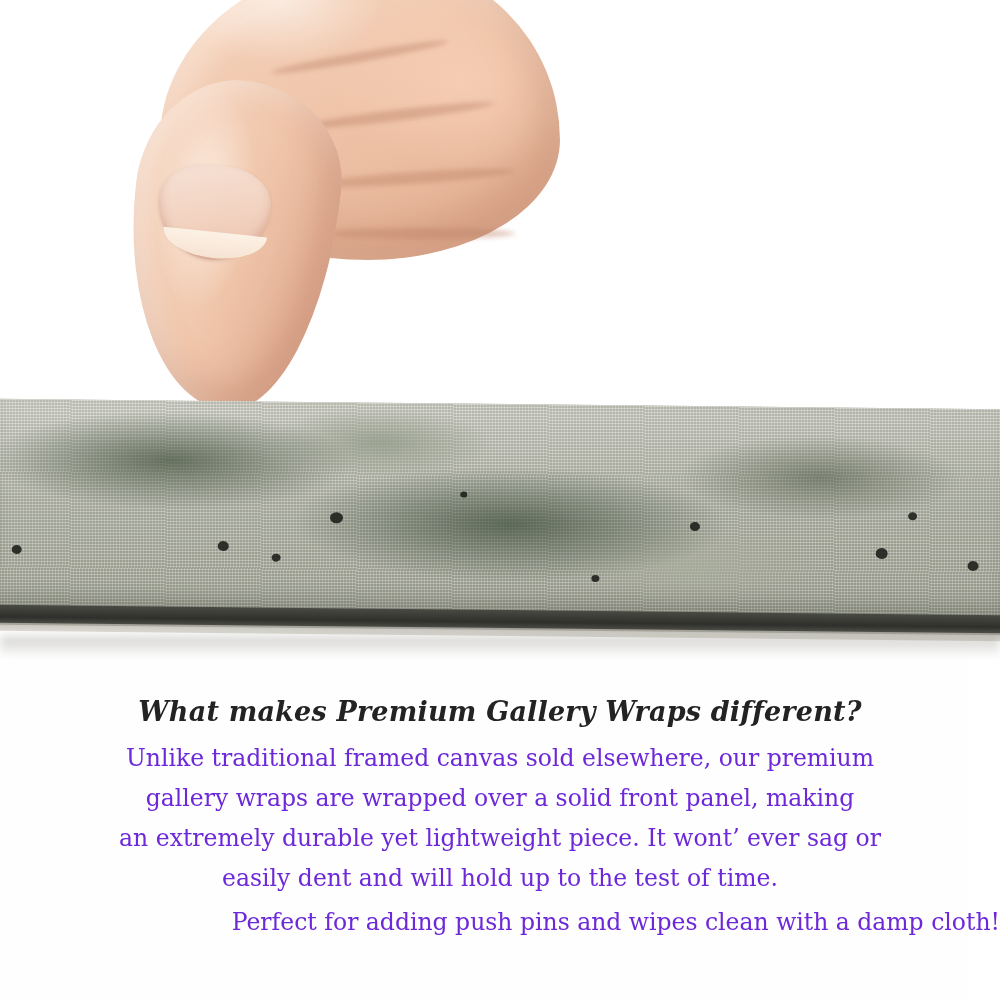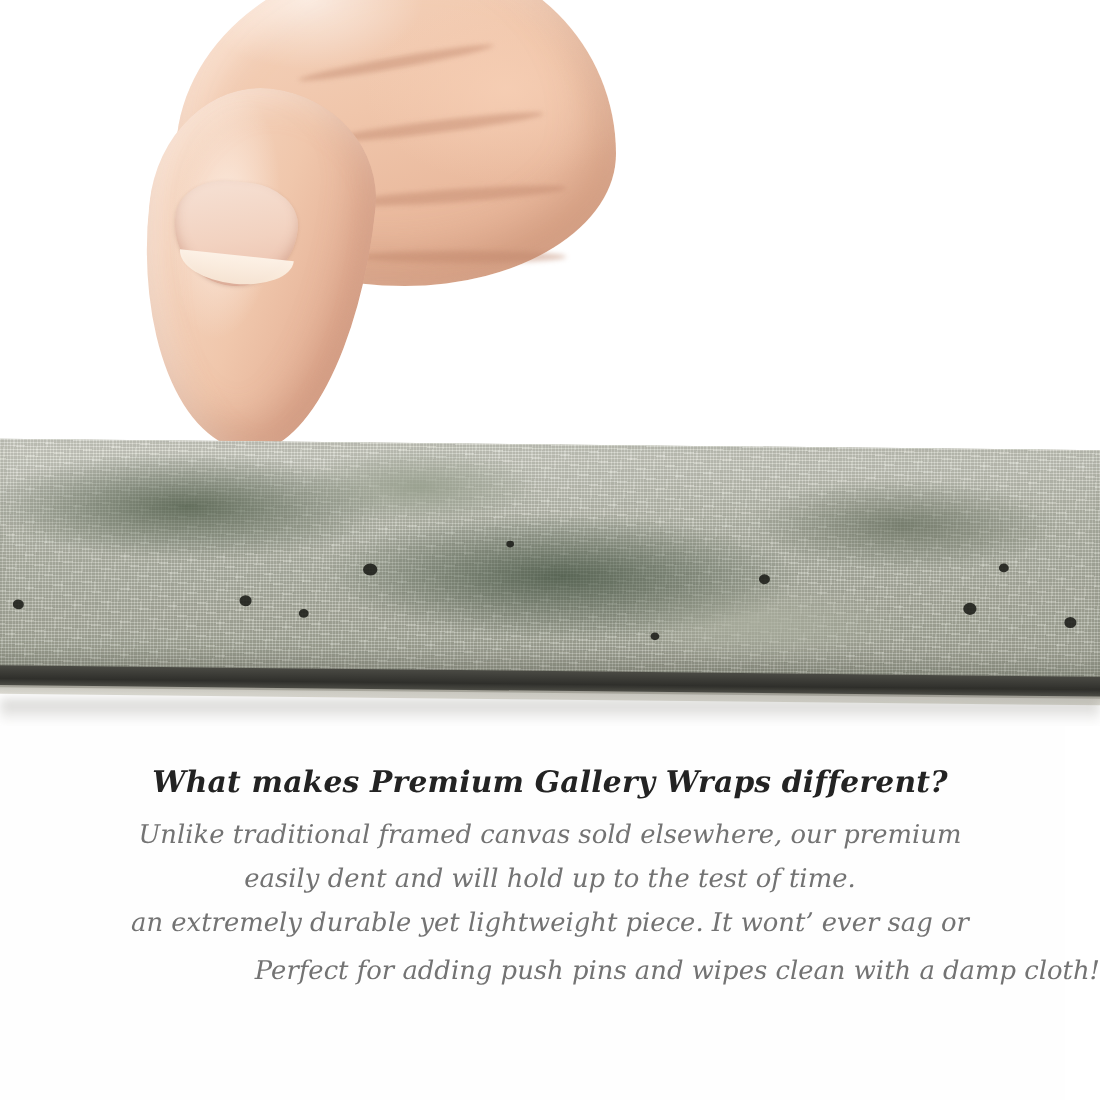--- a/index.html
+++ b/index.html
@@ -176,24 +176,23 @@
   .caption-heading {
     font-style: italic;
     font-weight: bold;
     font-size: 27px;
     line-height: 44px;
     letter-spacing: 0.2px;
     margin: 0 0 4px 0;
     color: #232323;
   }
   .caption-line {
-    font-style: italic;
     font-size: 23.5px;
     line-height: 40px;
-    color: #737373;
+    color: #6d28d9;
   }
   .caption-line.last {
     margin-top: 4px;
     text-align: right;
   }
 </style>
 </head>
 <body>
 
 <div class="page">
@@ -227,18 +226,19 @@
       <div class="edge-dark"></div>
       <div class="edge-light"></div>
     </div>
 
     <div class="shadow-under"></div>
   </div>
 
   <div class="caption">
     <div class="caption-heading">What makes Premium Gallery Wraps different?</div>
     <div class="caption-line">Unlike traditional framed canvas sold elsewhere, our premium</div>
+    <div class="caption-line">gallery wraps are wrapped over a solid front panel, making</div>
+    <div class="caption-line">an extremely durable yet lightweight piece. It wont’ ever sag or</div>
     <div class="caption-line">easily dent and will hold up to the test of time.</div>
-    <div class="caption-line">an extremely durable yet lightweight piece. It wont’ ever sag or</div>
     <div class="caption-line last">Perfect for adding push pins and wipes clean with a damp cloth!</div>
   </div>
 
 </div>
 
 </body></html>

